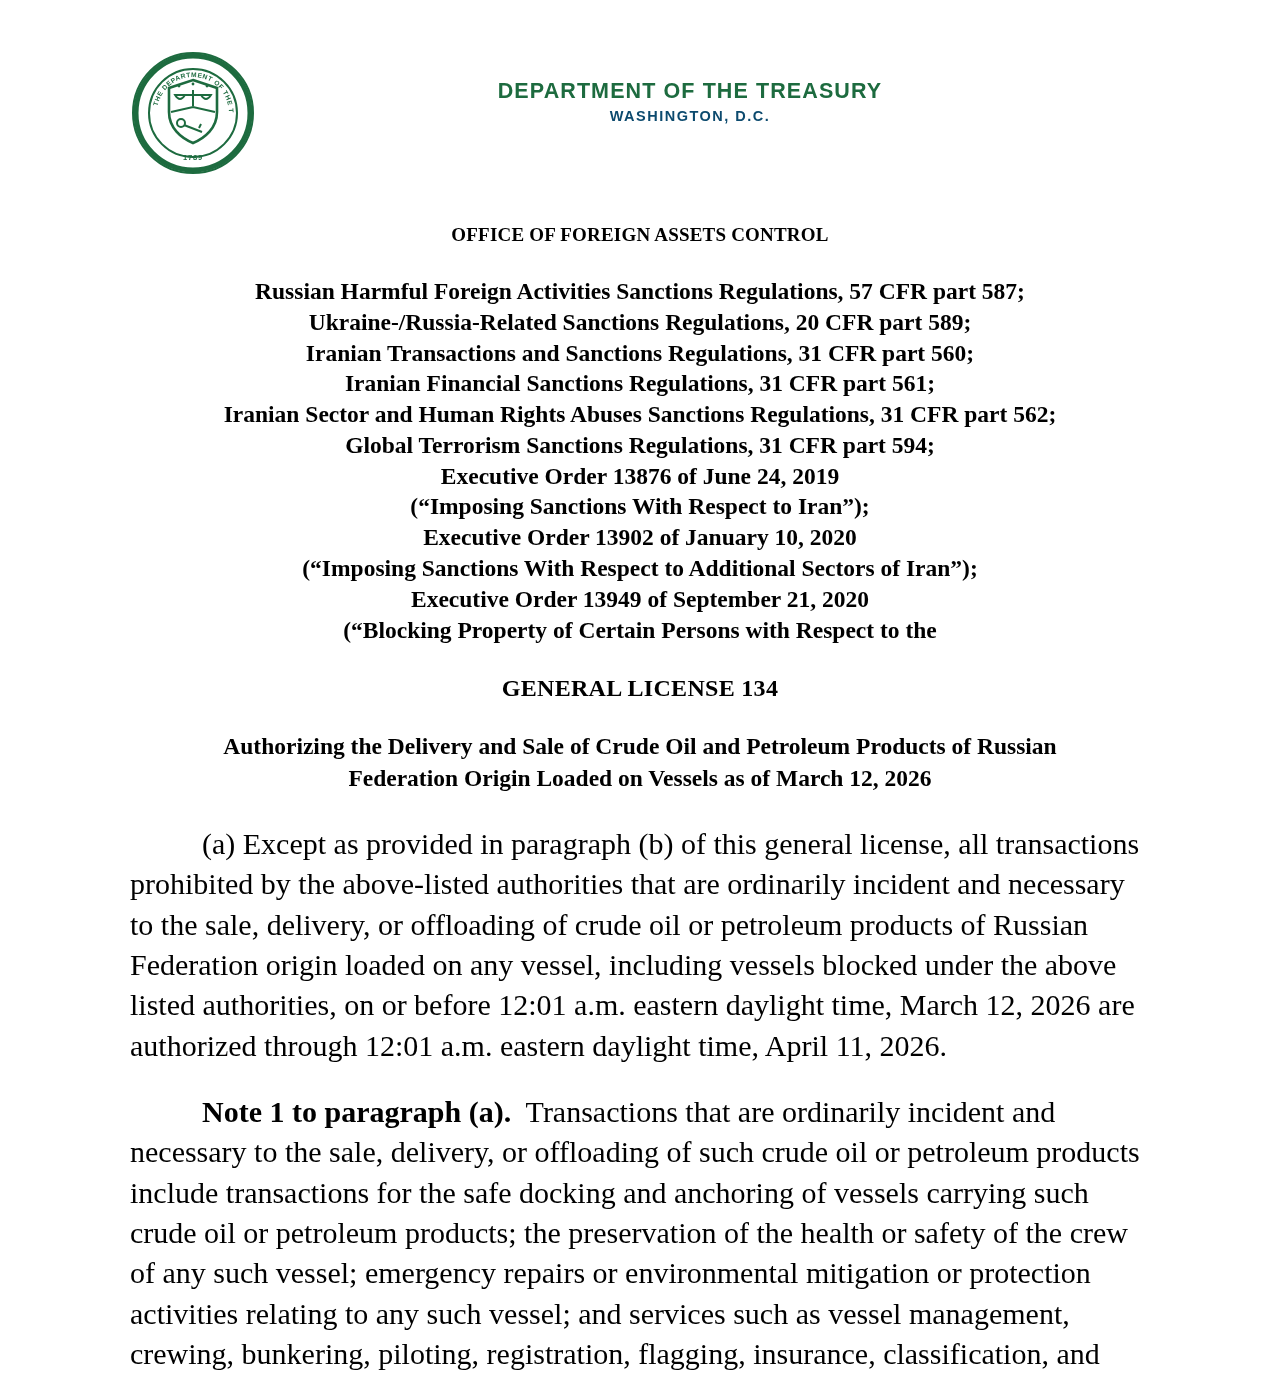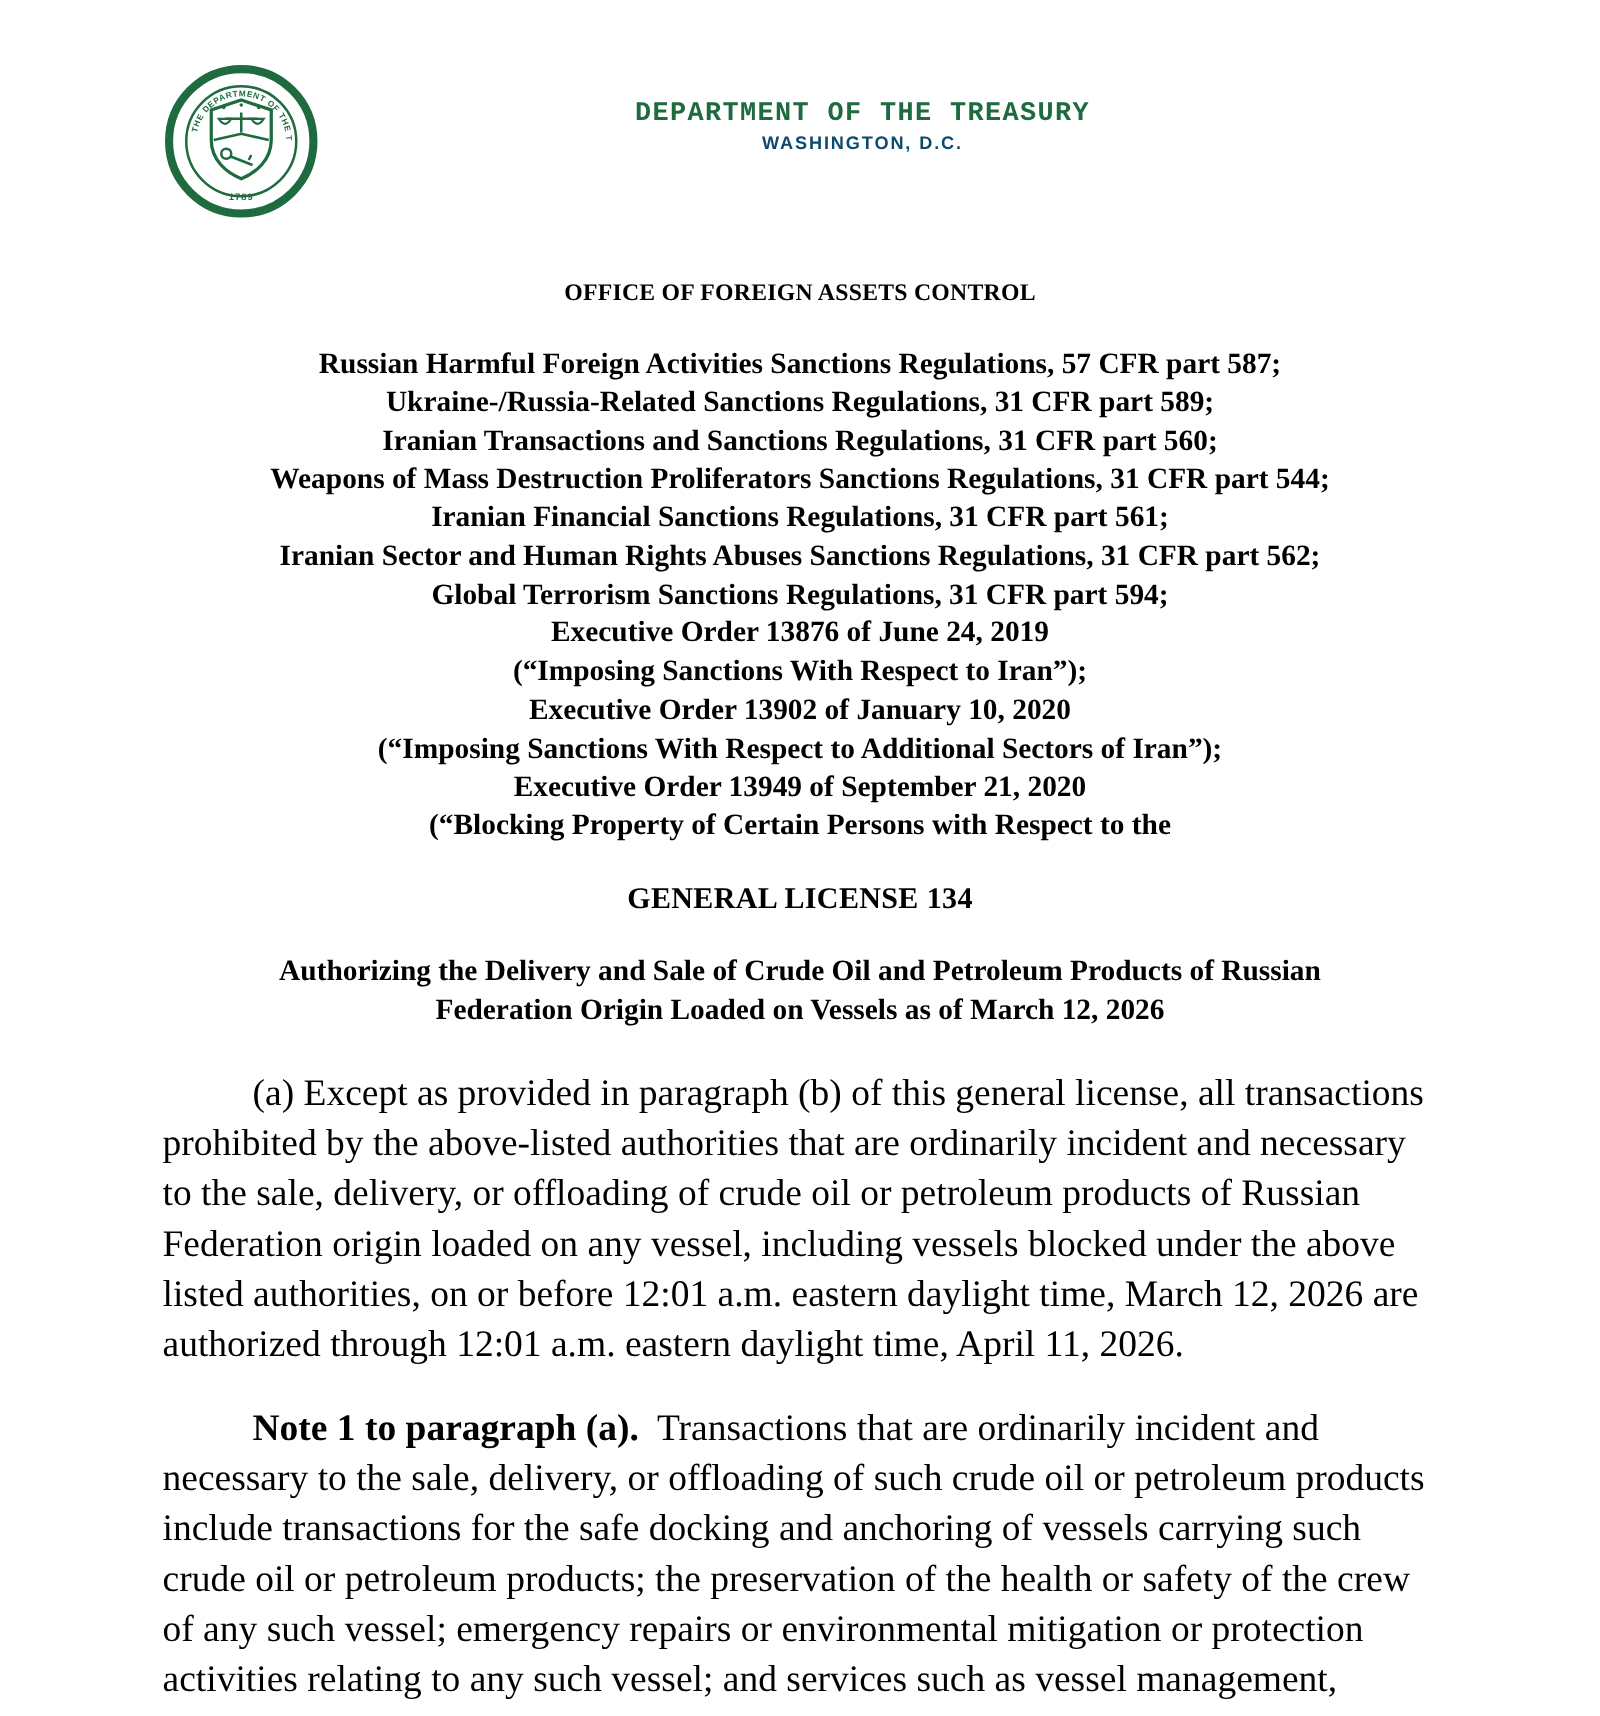--- a/index.html
+++ b/index.html
@@ -35,21 +35,21 @@
     height: 126px;
   }
   .dept-title-block {
     position: absolute;
     left: 180px;
     top: 43px;
     width: 760px;
     text-align: center;
   }
   .dept-line1 {
-    font-family: Liberation Mono, monospace;
+    font-family: Liberation Sans, sans-serif;
     font-weight: bold;
     color: #1d6b3f;
     font-size: 21.5px;
     letter-spacing: 1.1px;
   }
   .dept-line2 {
     font-family: "Liberation Sans", sans-serif;
     font-weight: bold;
     color: #0c4a6e;
     font-size: 14.5px;
@@ -151,23 +151,22 @@
     <div class="dept-title-block">
       <div class="dept-line1">DEPARTMENT OF THE TREASURY</div>
       <div class="dept-line2">WASHINGTON, D.C.</div>
     </div>
   </div>
 
   <div class="office-title">OFFICE OF FOREIGN ASSETS CONTROL</div>
 
   <div class="authorities">
     <div>Russian Harmful Foreign Activities Sanctions Regulations, 57 CFR part 587;</div>
-    <div>Ukraine-/Russia-Related Sanctions Regulations, 31 CFR part 589;</div>
+    <div>Ukraine-/Russia-Related Sanctions Regulations, 20 CFR part 589;</div>
     <div>Iranian Transactions and Sanctions Regulations, 31 CFR part 560;</div>
-    <div>Weapons of Mass Destruction Proliferators Sanctions Regulations, 31 CFR part 544;</div>
     <div>Iranian Financial Sanctions Regulations, 31 CFR part 561;</div>
     <div>Iranian Sector and Human Rights Abuses Sanctions Regulations, 31 CFR part 562;</div>
     <div>Global Terrorism Sanctions Regulations, 31 CFR part 594;</div>
     <div>Executive Order 13876 of June 24, 2019</div>
     <div>(“Imposing Sanctions With Respect to Iran”);</div>
     <div>Executive Order 13902 of January 10, 2020</div>
     <div>(“Imposing Sanctions With Respect to Additional Sectors of Iran”);</div>
     <div>Executive Order 13949 of September 21, 2020</div>
     <div>(“Blocking Property of Certain Persons with Respect to the</div>
   </div>

